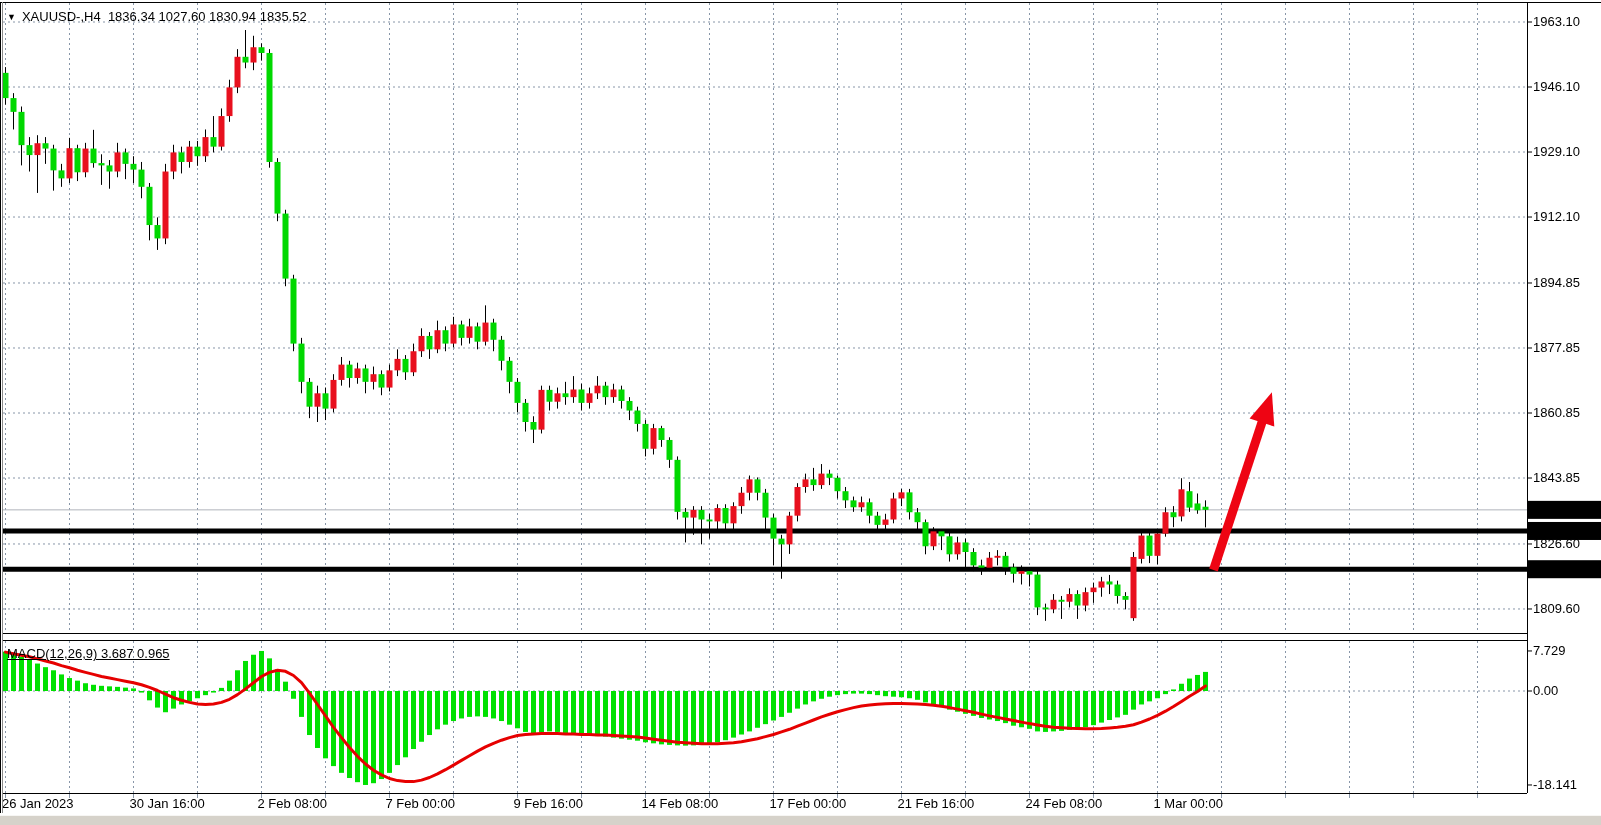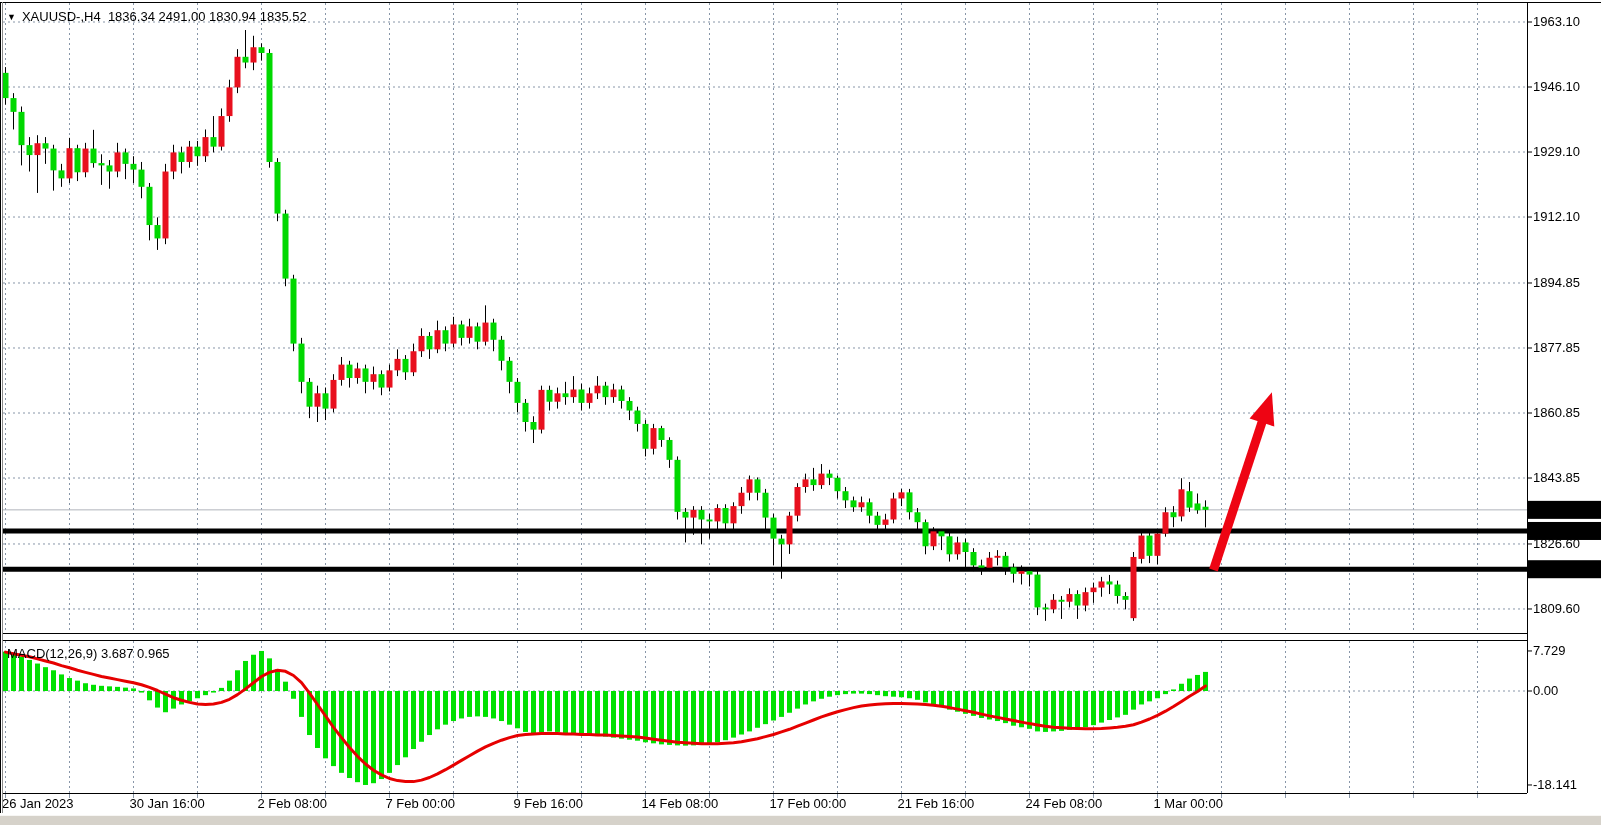--- a/index.html
+++ b/index.html
@@ -3,21 +3,21 @@
 <meta charset="utf-8">
 <style>
   html,body{margin:0;padding:0;background:#fff;}
   .screen{position:relative;width:1601px;height:825px;background:#ffffff;overflow:hidden;
           font-family:"Liberation Sans",sans-serif;}
   .screen svg{position:absolute;left:0;top:0;}
   svg text{font-family:"Liberation Sans",sans-serif;font-size:13px;fill:#000;}
   .overlay{position:absolute;font-size:13px;color:#000;white-space:pre;z-index:5;}
   .title-row{left:7px;top:9px;display:flex;align-items:center;gap:6px;}
   .tri{font-size:9px;line-height:1;position:relative;top:1px;}
-  .macd-label{left:7px;top:646px;}
+  .macd-label{left:7px;top:646px;text-decoration:underline;}
   .bottom-strip{position:absolute;left:0;top:815px;width:1601px;height:10px;
     background:#d6d2ca;border-top:1px solid #f7f6f4;box-shadow:0 -2px 0 #ffffff;}
 </style>
 </head>
 <body>
 
 <div class="screen">
   <svg id="chart-svg" width="1601" height="825">
       <g>
         <line x1="3" y1="22" x2="1527" y2="22" stroke="#8896a8" stroke-width="1" stroke-dasharray="2 3"></line>
@@ -931,19 +931,19 @@
         <line x1="2.5" y1="2" x2="2.5" y2="815" stroke="#8a8a8a" stroke-width="1"></line>
         <line x1="1527.5" y1="2" x2="1527.5" y2="793" stroke="#000000" stroke-width="1"></line>
         <line x1="3" y1="633.5" x2="1527" y2="633.5" stroke="#000000" stroke-width="1"></line>
         <line x1="3" y1="640.5" x2="1527" y2="640.5" stroke="#000000" stroke-width="1"></line>
         <line x1="3" y1="793.5" x2="1527" y2="793.5" stroke="#000000" stroke-width="1"></line>
       </g>
     </svg>
 
   <div class="overlay title-row">
     <span class="tri">▼</span>
-    <span>XAUUSD-,H4  1836.34 2491.00 1830.94 1835.52</span>
+    <span>XAUUSD-,H4  1836.34 1027.60 1830.94 1835.52</span>
   </div>
 
   <div class="overlay macd-label">MACD(12,26,9) 3.687 0.965</div>
 
   <div class="bottom-strip"></div>
 </div>
 
 </body></html>

